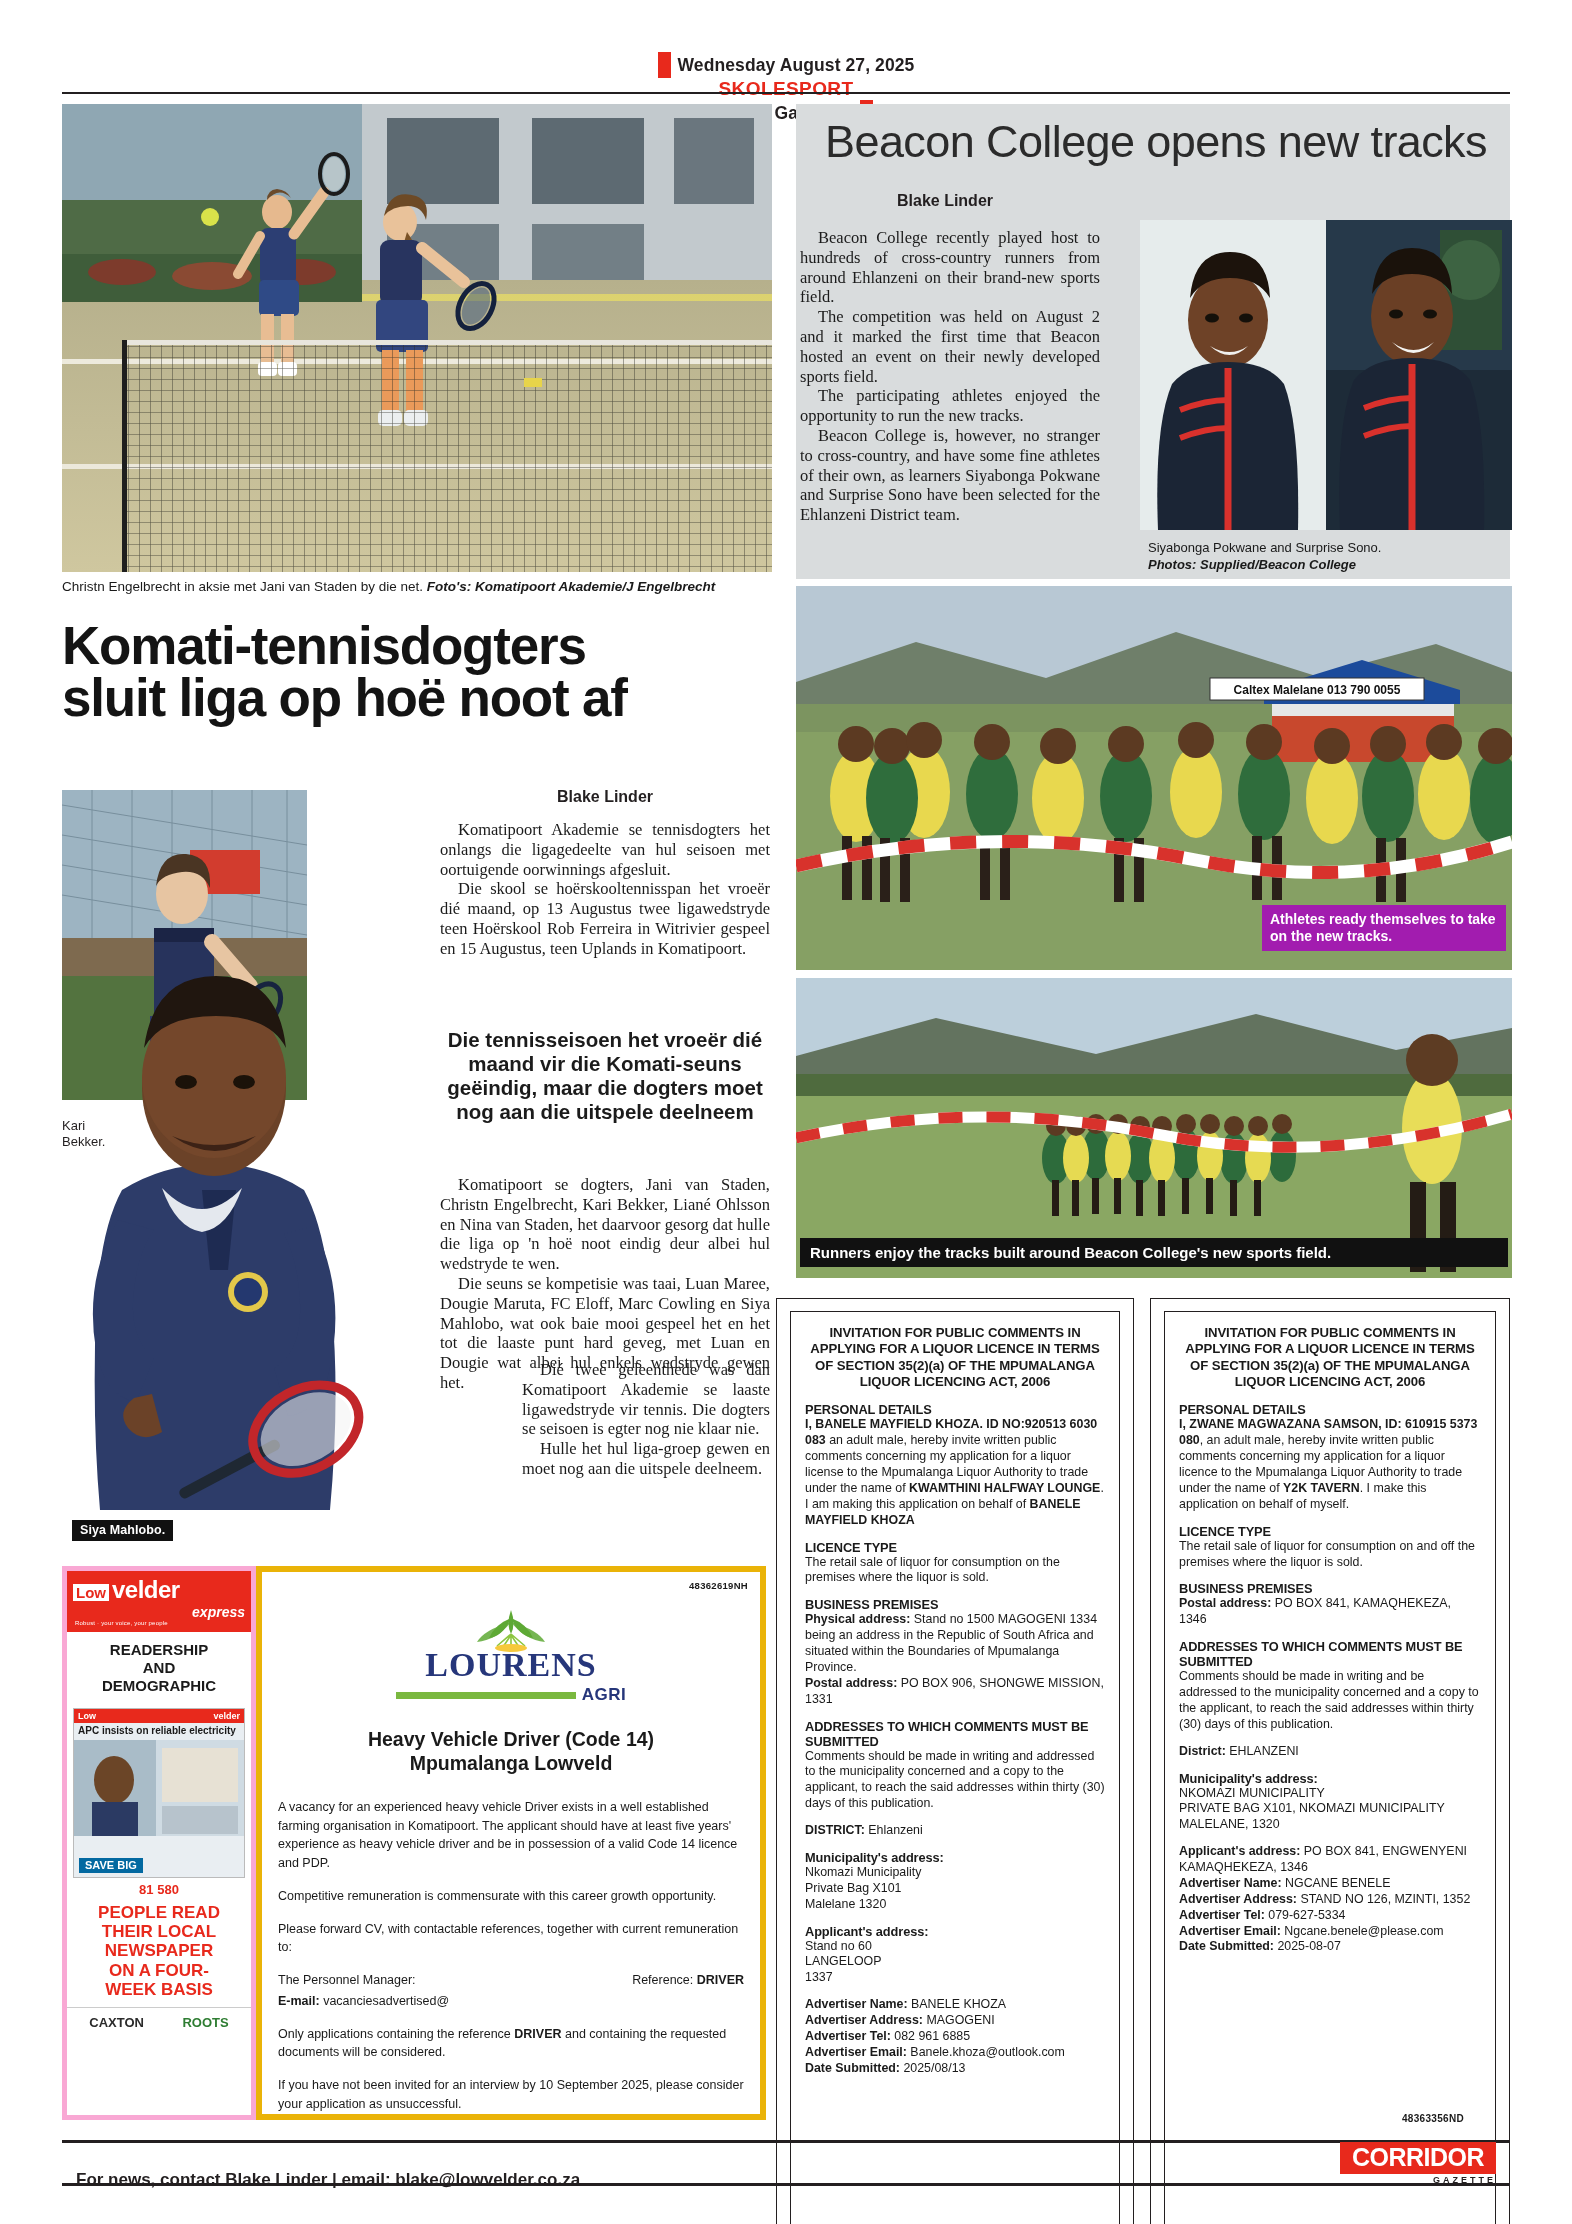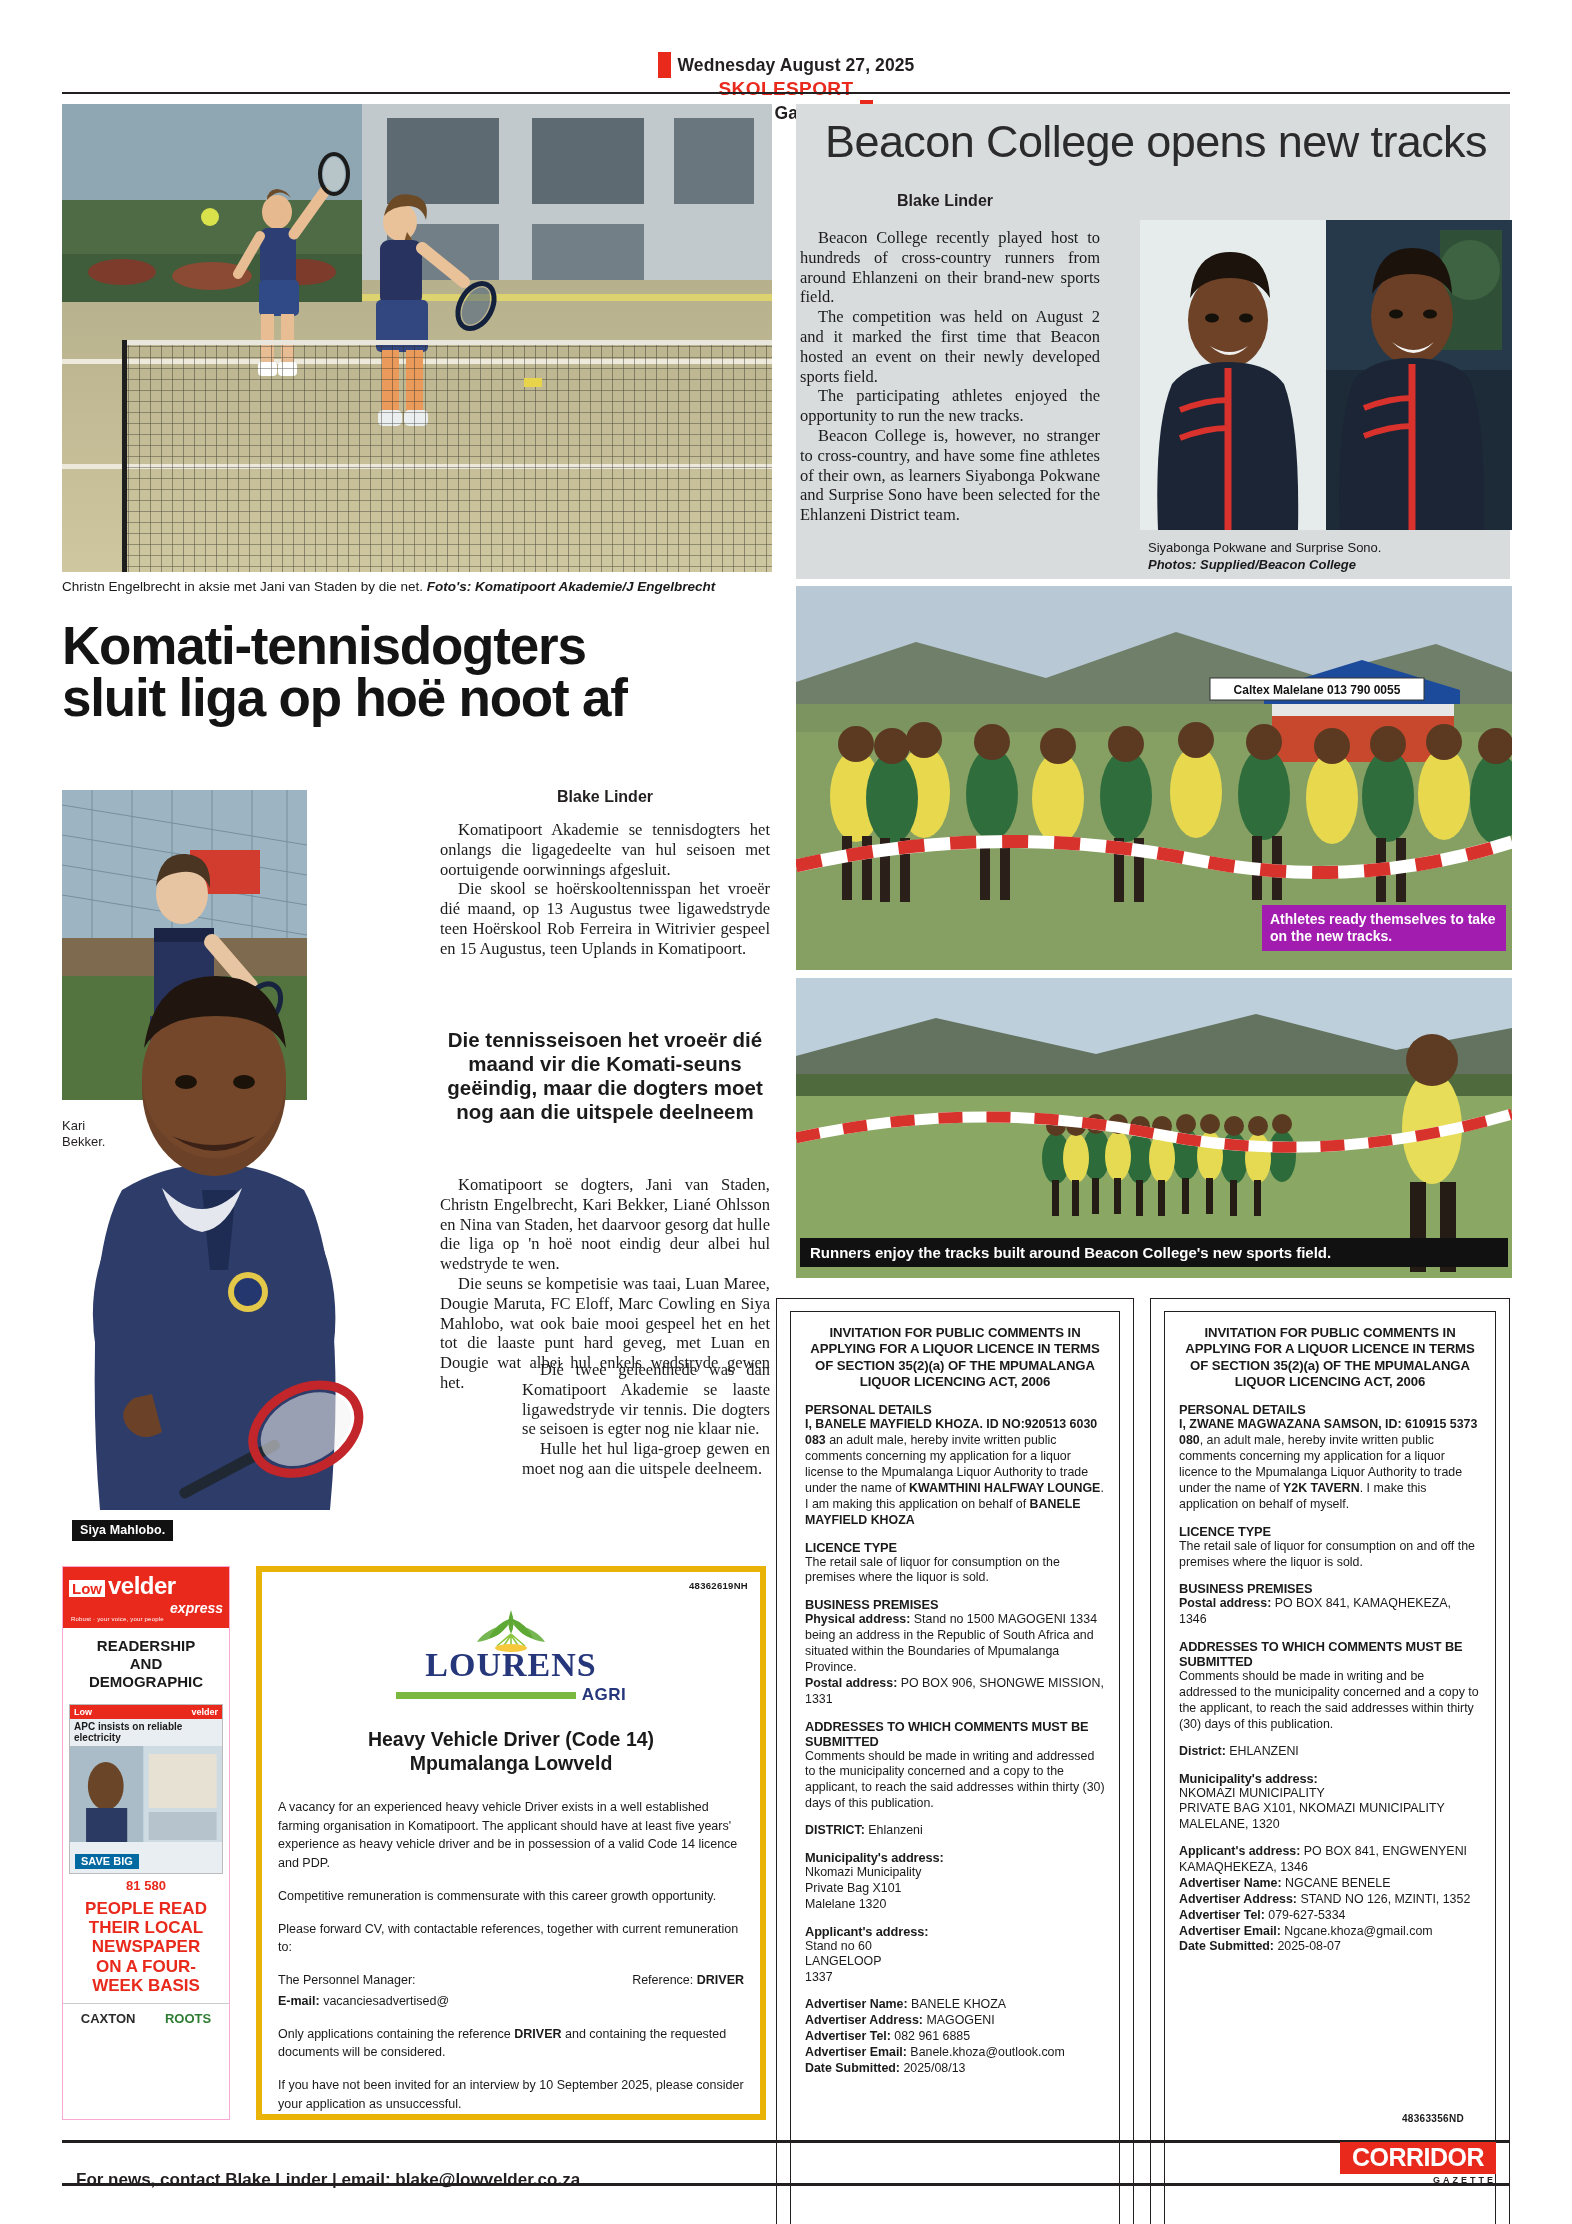--- a/index.html
+++ b/index.html
@@ -139,22 +139,22 @@
   .notice p { font-size:12.4px; line-height:1.28; }
   .notice b { font-weight:bold; }
   .n1 { left:776px; top:1298px; width:358px; height:1148px; }
   .n2 { left:1150px; top:1298px; width:360px; height:1148px; }
   .ncode {
     position:absolute; font-size:10px; font-weight:bold; letter-spacing:0.3px;
   }
 
   
   .ad-lv {
-    position:absolute; left:62px; top:1566px; width:168px; height:554px;
-    border:1px solid #f9a8d4; background:#fff; overflow:hidden;
+    position:absolute; left:62px; top:1566px; width:194px; height:554px;
+    border:5px solid #f9a8d4; background:#fff; overflow:hidden;
   }
   .lv-logo { background:#e8291c; color:#fff; padding:5px 6px 6px; }
   .lv-logo .lv-row { display:flex; align-items:baseline; gap:3px; }
   .lv-low { background:#fff; color:#e8291c; font-weight:bold; font-size:15px; padding:0 3px; }
   .lv-velder { font-weight:bold; font-size:24px; letter-spacing:-0.5px; }
   .lv-express { text-align:right; font-size:14px; font-style:italic; font-weight:bold; }
   .lv-tag { font-size:6px; color:#fff; letter-spacing:0.2px; padding-left:2px; }
   .lv-head { text-align:center; font-weight:bold; font-size:15px; line-height:1.2; padding:9px 4px; }
   .lv-mini { margin:4px 6px; height:170px; border:1px solid #bbb; background:#e9eef2; position:relative; overflow:hidden; }
   .lv-stat { text-align:center; font-weight:bold; font-size:13px; color:#e8291c; margin-top:4px; }
@@ -580,21 +580,21 @@
       <p>Comments should be made in writing and be addressed to the municipality concerned and a copy to the applicant, to reach the said addresses within thirty (30) days of this publication.</p>
       <p style="margin-top:11px"><b>District:</b><span> EHLANZENI</span></p>
       <div class="sec">Municipality's address:</div>
       <p style="white-space:pre-line">NKOMAZI MUNICIPALITY
 PRIVATE BAG X101, NKOMAZI MUNICIPALITY
 MALELANE, 1320</p>
       <p style="margin-top:11px"><b>Applicant's address:</b><span> PO BOX 841, ENGWENYENI KAMAQHEKEZA, 1346</span></p>
       <p><b>Advertiser Name:</b><span> NGCANE BENELE</span></p>
       <p><b>Advertiser Address:</b><span> STAND NO 126, MZINTI, 1352</span></p>
       <p><b>Advertiser Tel:</b><span> 079-627-5334</span></p>
-      <p><b>Advertiser Email:</b><span> Ngcane.khoza@gmail.com</span></p>
+      <p><b>Advertiser Email:</b><span> Ngcane.benele@please.com</span></p>
       <p><b>Date Submitted:</b><span> 2025-08-07</span></p>
     </div>
   </div>
   <div class="ncode" style="left:1402px; top:2113px;">48363356ND</div>
 
   <div class="ad-lv">
     <div class="lv-logo">
       <div class="lv-row">
         <span class="lv-low">Low</span>
         <span class="lv-velder">velder</span>

